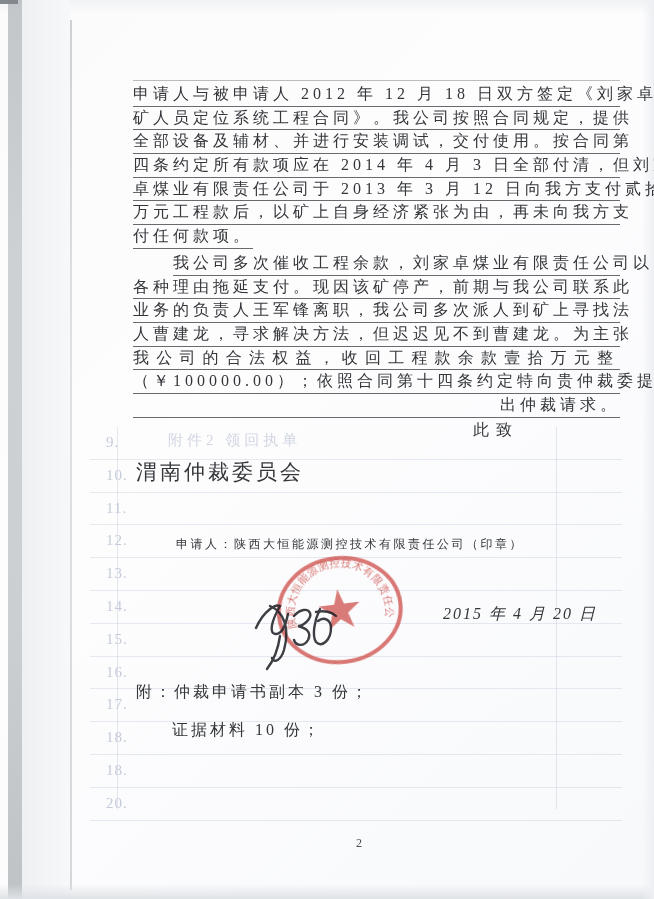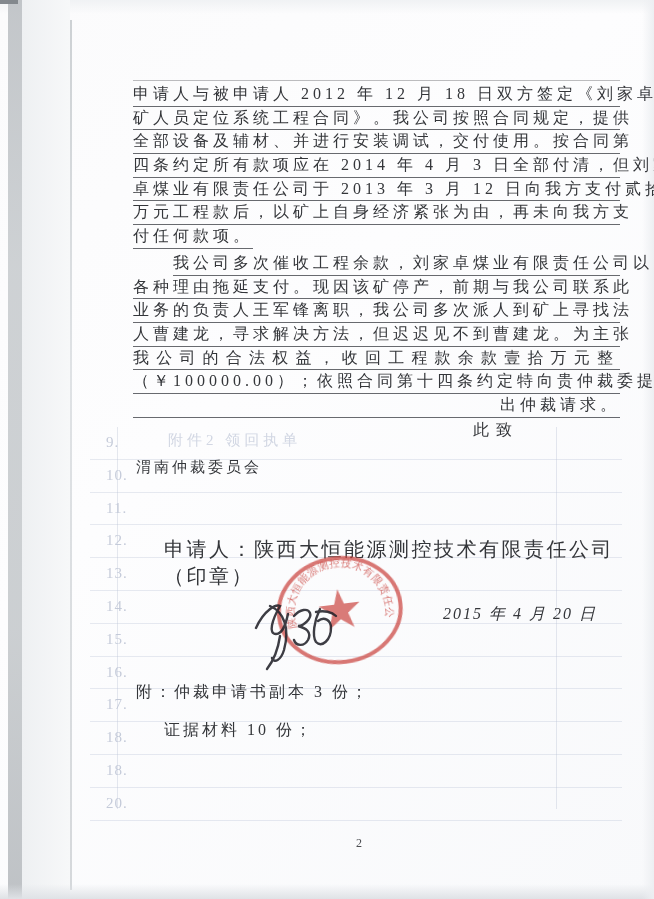--- a/index.html
+++ b/index.html
@@ -40,26 +40,26 @@
   .p2{top:252px;text-align:right;}
   .tline{height:23.7px;line-height:22.5px;border-bottom:1px solid rgba(62,64,70,.78);
     white-space:nowrap;box-sizing:border-box;}
   .p1 .tline:last-child{border-bottom:none;}
   .p1 .tline:last-child .txt{display:inline-block;border-bottom:1px solid rgba(62,64,70,.78);
     height:23.7px;line-height:22.5px;box-sizing:border-box;}
   .p2 .tline:first-child{margin-left:40px;}
   .p2 .tline:nth-child(5){letter-spacing:7.2px;}
 
   .closing{position:absolute;left:473px;top:420px;font-size:16px;letter-spacing:7px;z-index:2;}
-  .recipient{position:absolute;left:136px;top:458px;font-size:15px;letter-spacing:3px;z-index:2;}
-  .applicant{position:absolute;left:164px;top:536px;font-size:20px;letter-spacing:2.5px;z-index:2;}
+  .recipient{position:absolute;left:136px;top:458px;font-size:21px;letter-spacing:3px;z-index:2;}
+  .applicant{position:absolute;left:176px;top:536px;font-size:12px;letter-spacing:2.5px;z-index:2;}
   .date{position:absolute;left:443px;top:604px;font-size:16px;letter-spacing:2px;z-index:4;font-style:italic;}
   .attachments{position:absolute;left:136px;top:682px;z-index:2;font-size:16px;letter-spacing:3px;}
   .att-line{height:38px;line-height:20px;white-space:nowrap;}
-  .att-line:nth-child(2){margin-left:28px;}
+  .att-line:nth-child(2){margin-left:36px;}
   .page-num{position:absolute;left:356px;top:836px;font-size:12px;color:#4a4c50;z-index:2;}
 
   
   .seal{position:absolute;left:268px;top:548px;width:145px;height:128px;z-index:3;
     transform:rotate(-7deg);filter:blur(.3px);opacity:.88;}
   .signature{position:absolute;left:250px;top:576px;width:100px;height:100px;z-index:4;}
 </style>
 </head>
 <body>
 

